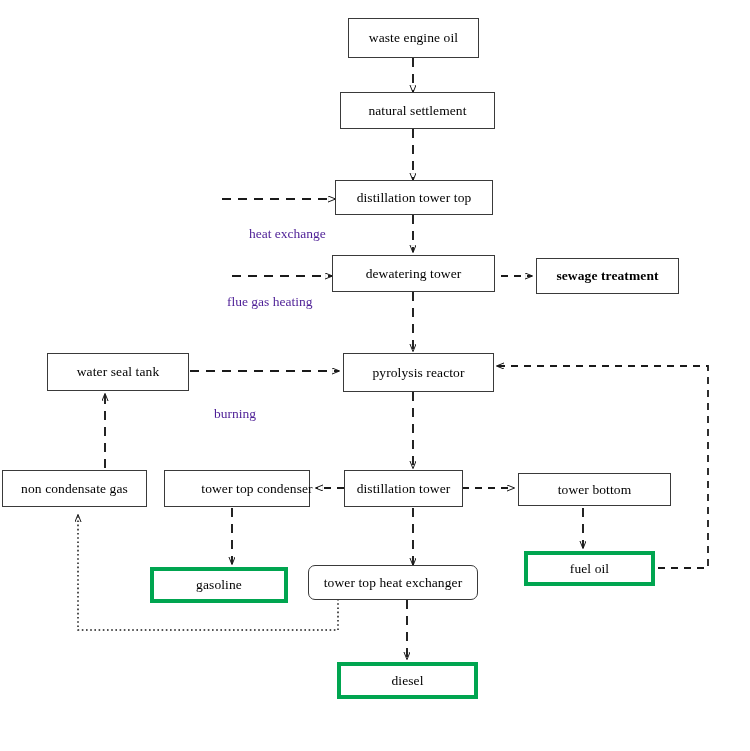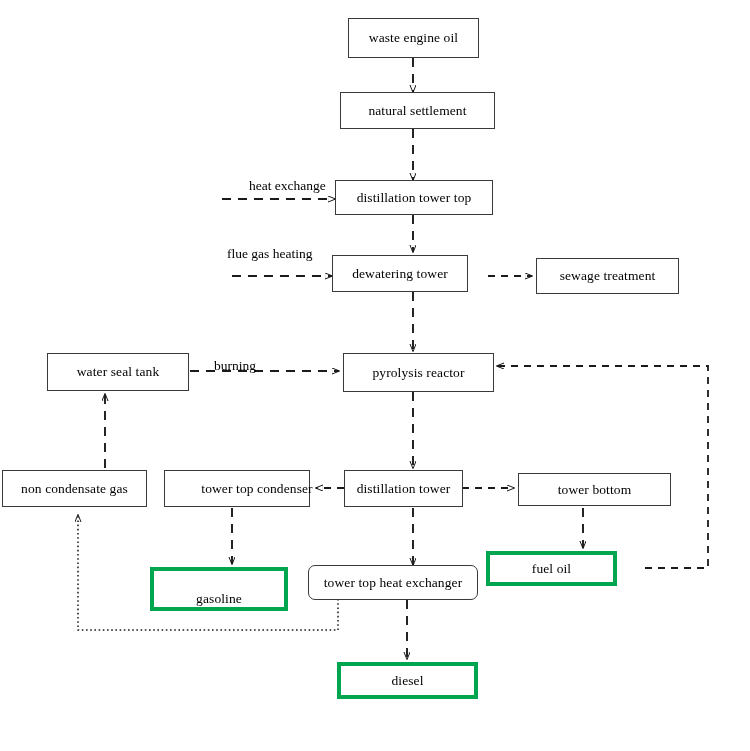--- a/index.html
+++ b/index.html
@@ -28,23 +28,24 @@
     line-height:1.15;
     letter-spacing:0.1px;
     white-space:nowrap;
   }
   .node.highlight{
     border:4px solid #00a550;
   }
   .edge-label{
     position:absolute;
     font-size:13.5px;
-    color:#000000;
+    color:#4c1d95;
     white-space:nowrap;
     background:transparent;
+    margin-top:48px;
   }
   svg.wires{
     position:absolute;
     left:0;top:0;
     width:750px;height:751px;
     overflow:visible;
     pointer-events:none;
   }
   svg.wires line, svg.wires path, svg.wires polyline{
     fill:none;
@@ -126,25 +127,25 @@
   </div>
 
   <div class="node" style="left:335px;top:180px;width:158px;height:35px;">
     <span>distillation tower top</span>
   </div>
 
   <div class="node" style="left:340px;top:92px;width:155px;height:37px;">
     <span>natural settlement</span>
   </div>
 
-  <div class="node" style="left:332px;top:255px;width:136px;height:37px;">
+  <div class="node" style="left:332px;top:255px;width:163px;height:37px;">
     <span>dewatering tower</span>
   </div>
 
-  <div class="node" style="left:536px;top:258px;width:143px;height:36px;">
+  <div class="node" style="left:536px;top:258px;width:143px;height:36px;font-weight:bold;">
     <span>sewage treatment</span>
   </div>
 
   <div class="node" style="left:343px;top:353px;width:151px;height:39px;">
     <span>pyrolysis reactor</span>
   </div>
 
   <div class="node" style="left:47px;top:353px;width:142px;height:38px;">
     <span>water seal tank</span>
   </div>
@@ -158,29 +159,29 @@
   </div>
 
   <div class="node" style="left:344px;top:470px;width:119px;height:37px;">
     <span>distillation tower</span>
   </div>
 
   <div class="node" style="left:518px;top:473px;width:153px;height:33px;">
     <span>tower bottom</span>
   </div>
 
-  <div class="node highlight" style="left:150px;top:567px;width:138px;height:44px;align-items:flex-end;">
+  <div class="node highlight" style="left:150px;top:567px;width:138px;height:36px;">
     <span>gasoline</span>
   </div>
 
   <div class="node" style="left:308px;top:565px;width:170px;height:35px;border-radius:7px;">
     <span>tower top heat exchanger</span>
   </div>
 
-  <div class="node highlight" style="left:486px;top:551px;width:131px;height:35px;">
+  <div class="node highlight" style="left:524px;top:551px;width:131px;height:35px;">
     <span>fuel oil</span>
   </div>
 
   <div class="node highlight" style="left:337px;top:662px;width:141px;height:37px;">
     <span>diesel</span>
   </div>
 
   <div class="edge-label" style="left:249px;top:178px;">heat exchange</div>
 
   <div class="edge-label" style="left:227px;top:246px;">flue gas heating</div>

